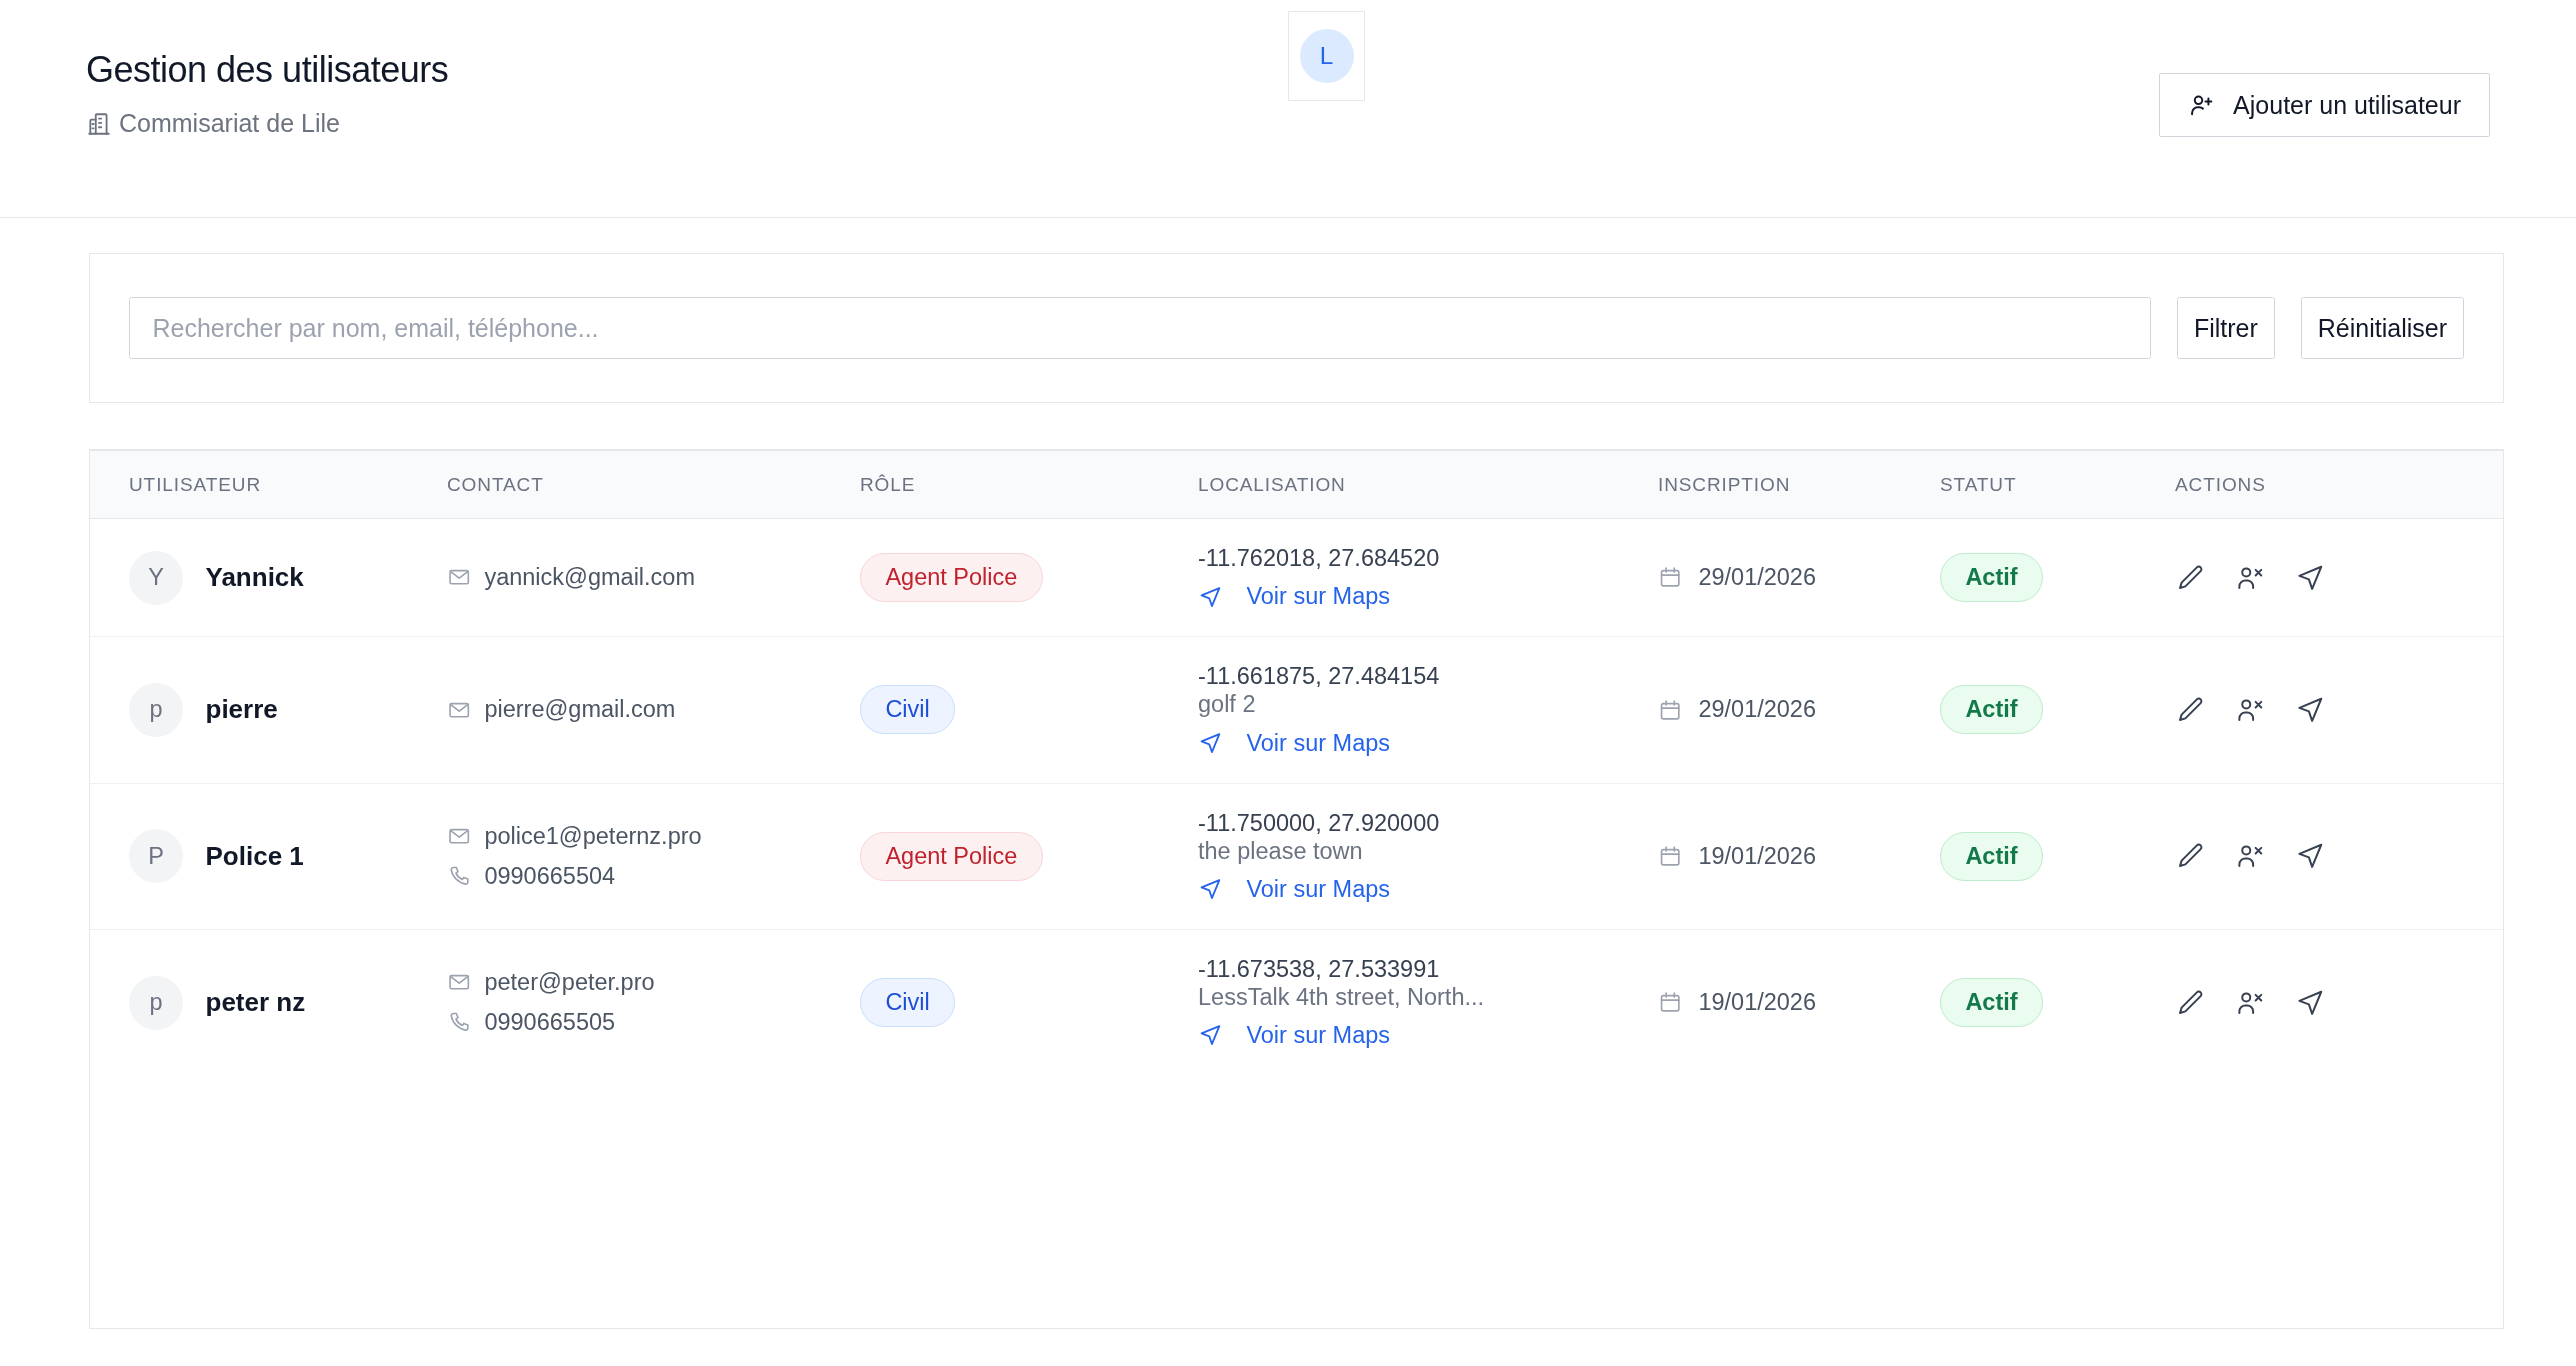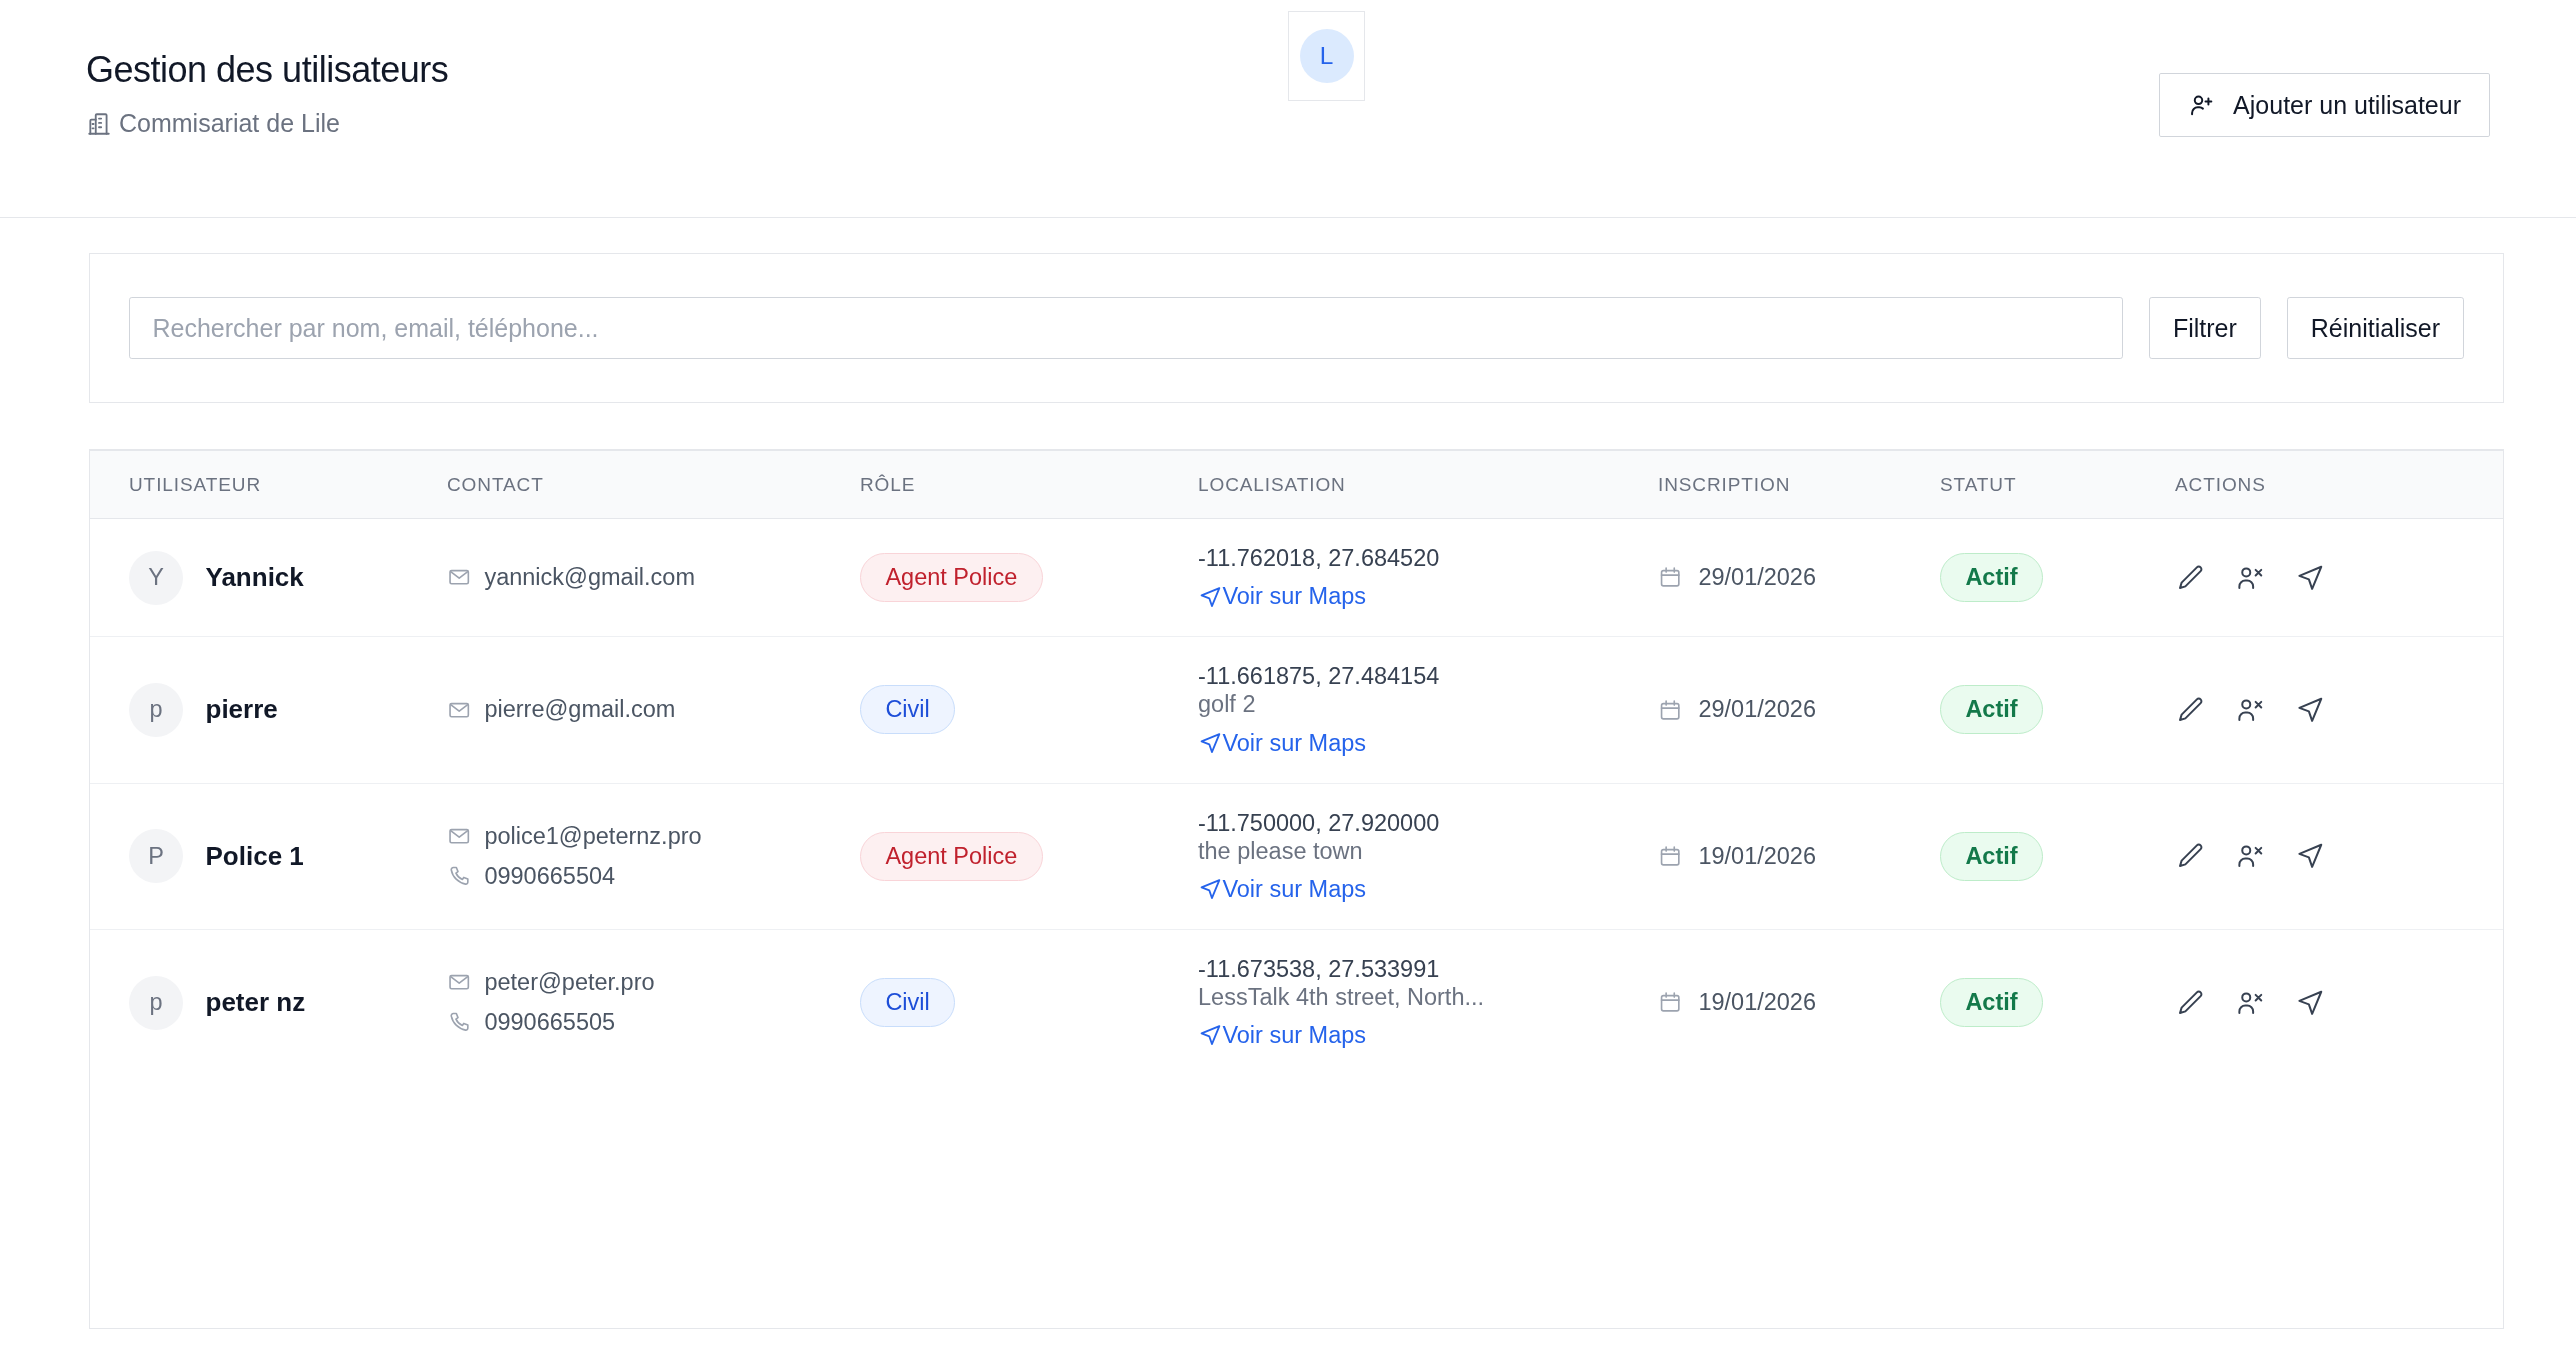--- a/index.html
+++ b/index.html
@@ -133,21 +133,21 @@
     cursor: pointer;
   }
   .chev {
     width: 0; height: 0;
     border-left: 8.4px solid transparent;
     border-right: 8.4px solid transparent;
     border-top: 10.3px solid #111827;
   }
   .plain-button {
     height: 62px;
-    padding: 0 23px;
+    padding: 0 16px;
     border: 1.9px solid #d1d5db;
     background: #ffffff;
     border-radius: 2.8px;
     font-size: 25px;
     color: #111827;
     font-family: "Liberation Sans", sans-serif;
     cursor: pointer;
     white-space: nowrap;
   }
 
@@ -223,21 +223,21 @@
     border: 1.9px solid transparent;
     white-space: nowrap;
   }
   .badge-police { background: #fdf0f1; border-color: #f9d4d8; color: #c0212d; }
   .badge-civil  { background: #eef4ff; border-color: #c8ddfb; color: #1d4ed8; }
   .badge-actif  { background: #eafbef; border-color: #bdecc9; color: #13794a; font-weight: bold; }
 
   .loc-coords { font-size: 23.5px; color: #374151; white-space: nowrap; }
   .loc-addr { font-size: 23.5px; color: #6b7280; margin-top: 1px; white-space: nowrap; }
   .maps-link {
-    display: flex; align-items: center; gap: 0;
+    display: flex; align-items: center; gap: 24px;
     margin-top: 11.3px; color: #2563eb; font-size: 23.5px; cursor: pointer;
     white-space: nowrap;
   }
   .insc-cell { display: flex; align-items: center; gap: 16px; font-size: 23.5px; color: #4b5563; white-space: nowrap; }
 
   .actions-cell { display: flex; align-items: center; gap: 30px; }
   .icon-btn { cursor: pointer; display: flex; align-items: center; }
   svg { display: block; }
 </style>
 </head>

